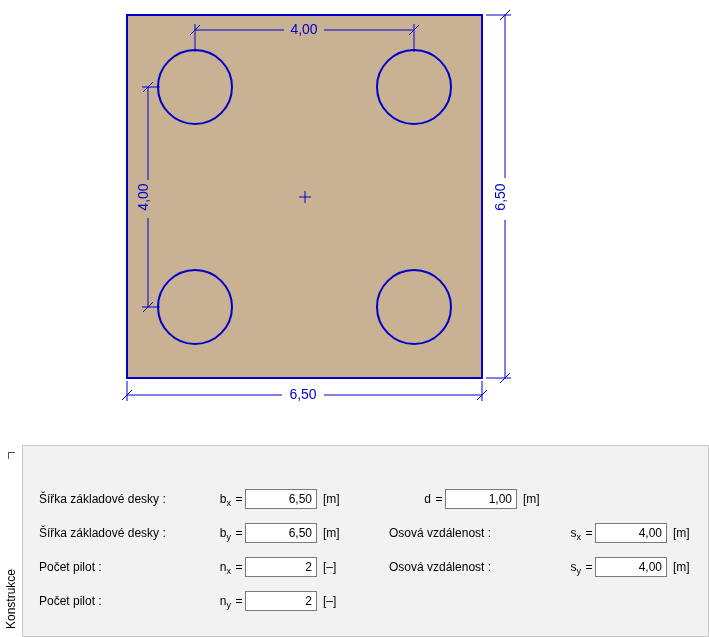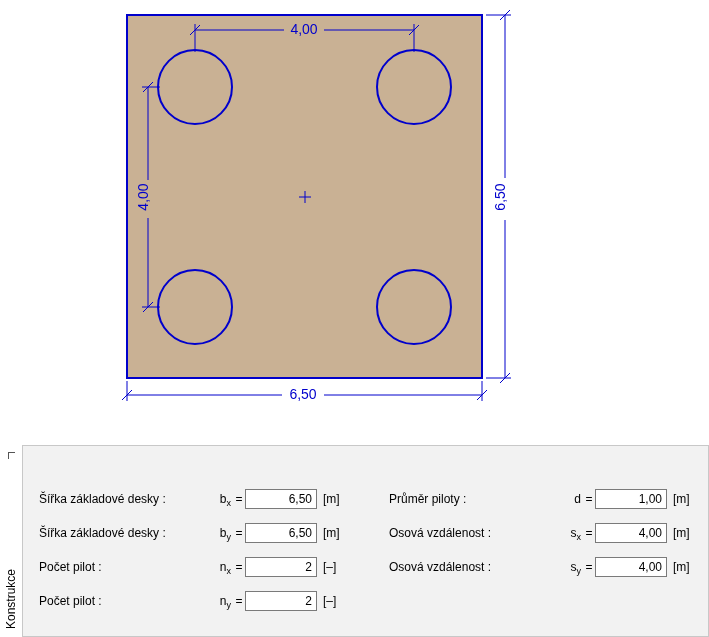--- a/index.html
+++ b/index.html
@@ -230,21 +230,20 @@
           <span class="lbl">Počet pilot :</span>
           <span class="sym">n<sub>y</sub></span>
           <span class="eq">=</span>
           <input class="val" value="2" style="">
           <span class="unit">[–]</span>
         </div>
       </div>
 
       <div class="col">
         <div class="row">
-          <span class="lbl">Průměr piloty :</span>
           <span class="sym">d</span>
           <span class="eq">=</span>
           <input class="val" value="1,00" style="">
           <span class="unit">[m]</span>
         </div>
         <div class="row">
           <span class="lbl">Osová vzdálenost :</span>
           <span class="sym">s<sub>x</sub></span>
           <span class="eq">=</span>
           <input class="val" value="4,00" style="">

